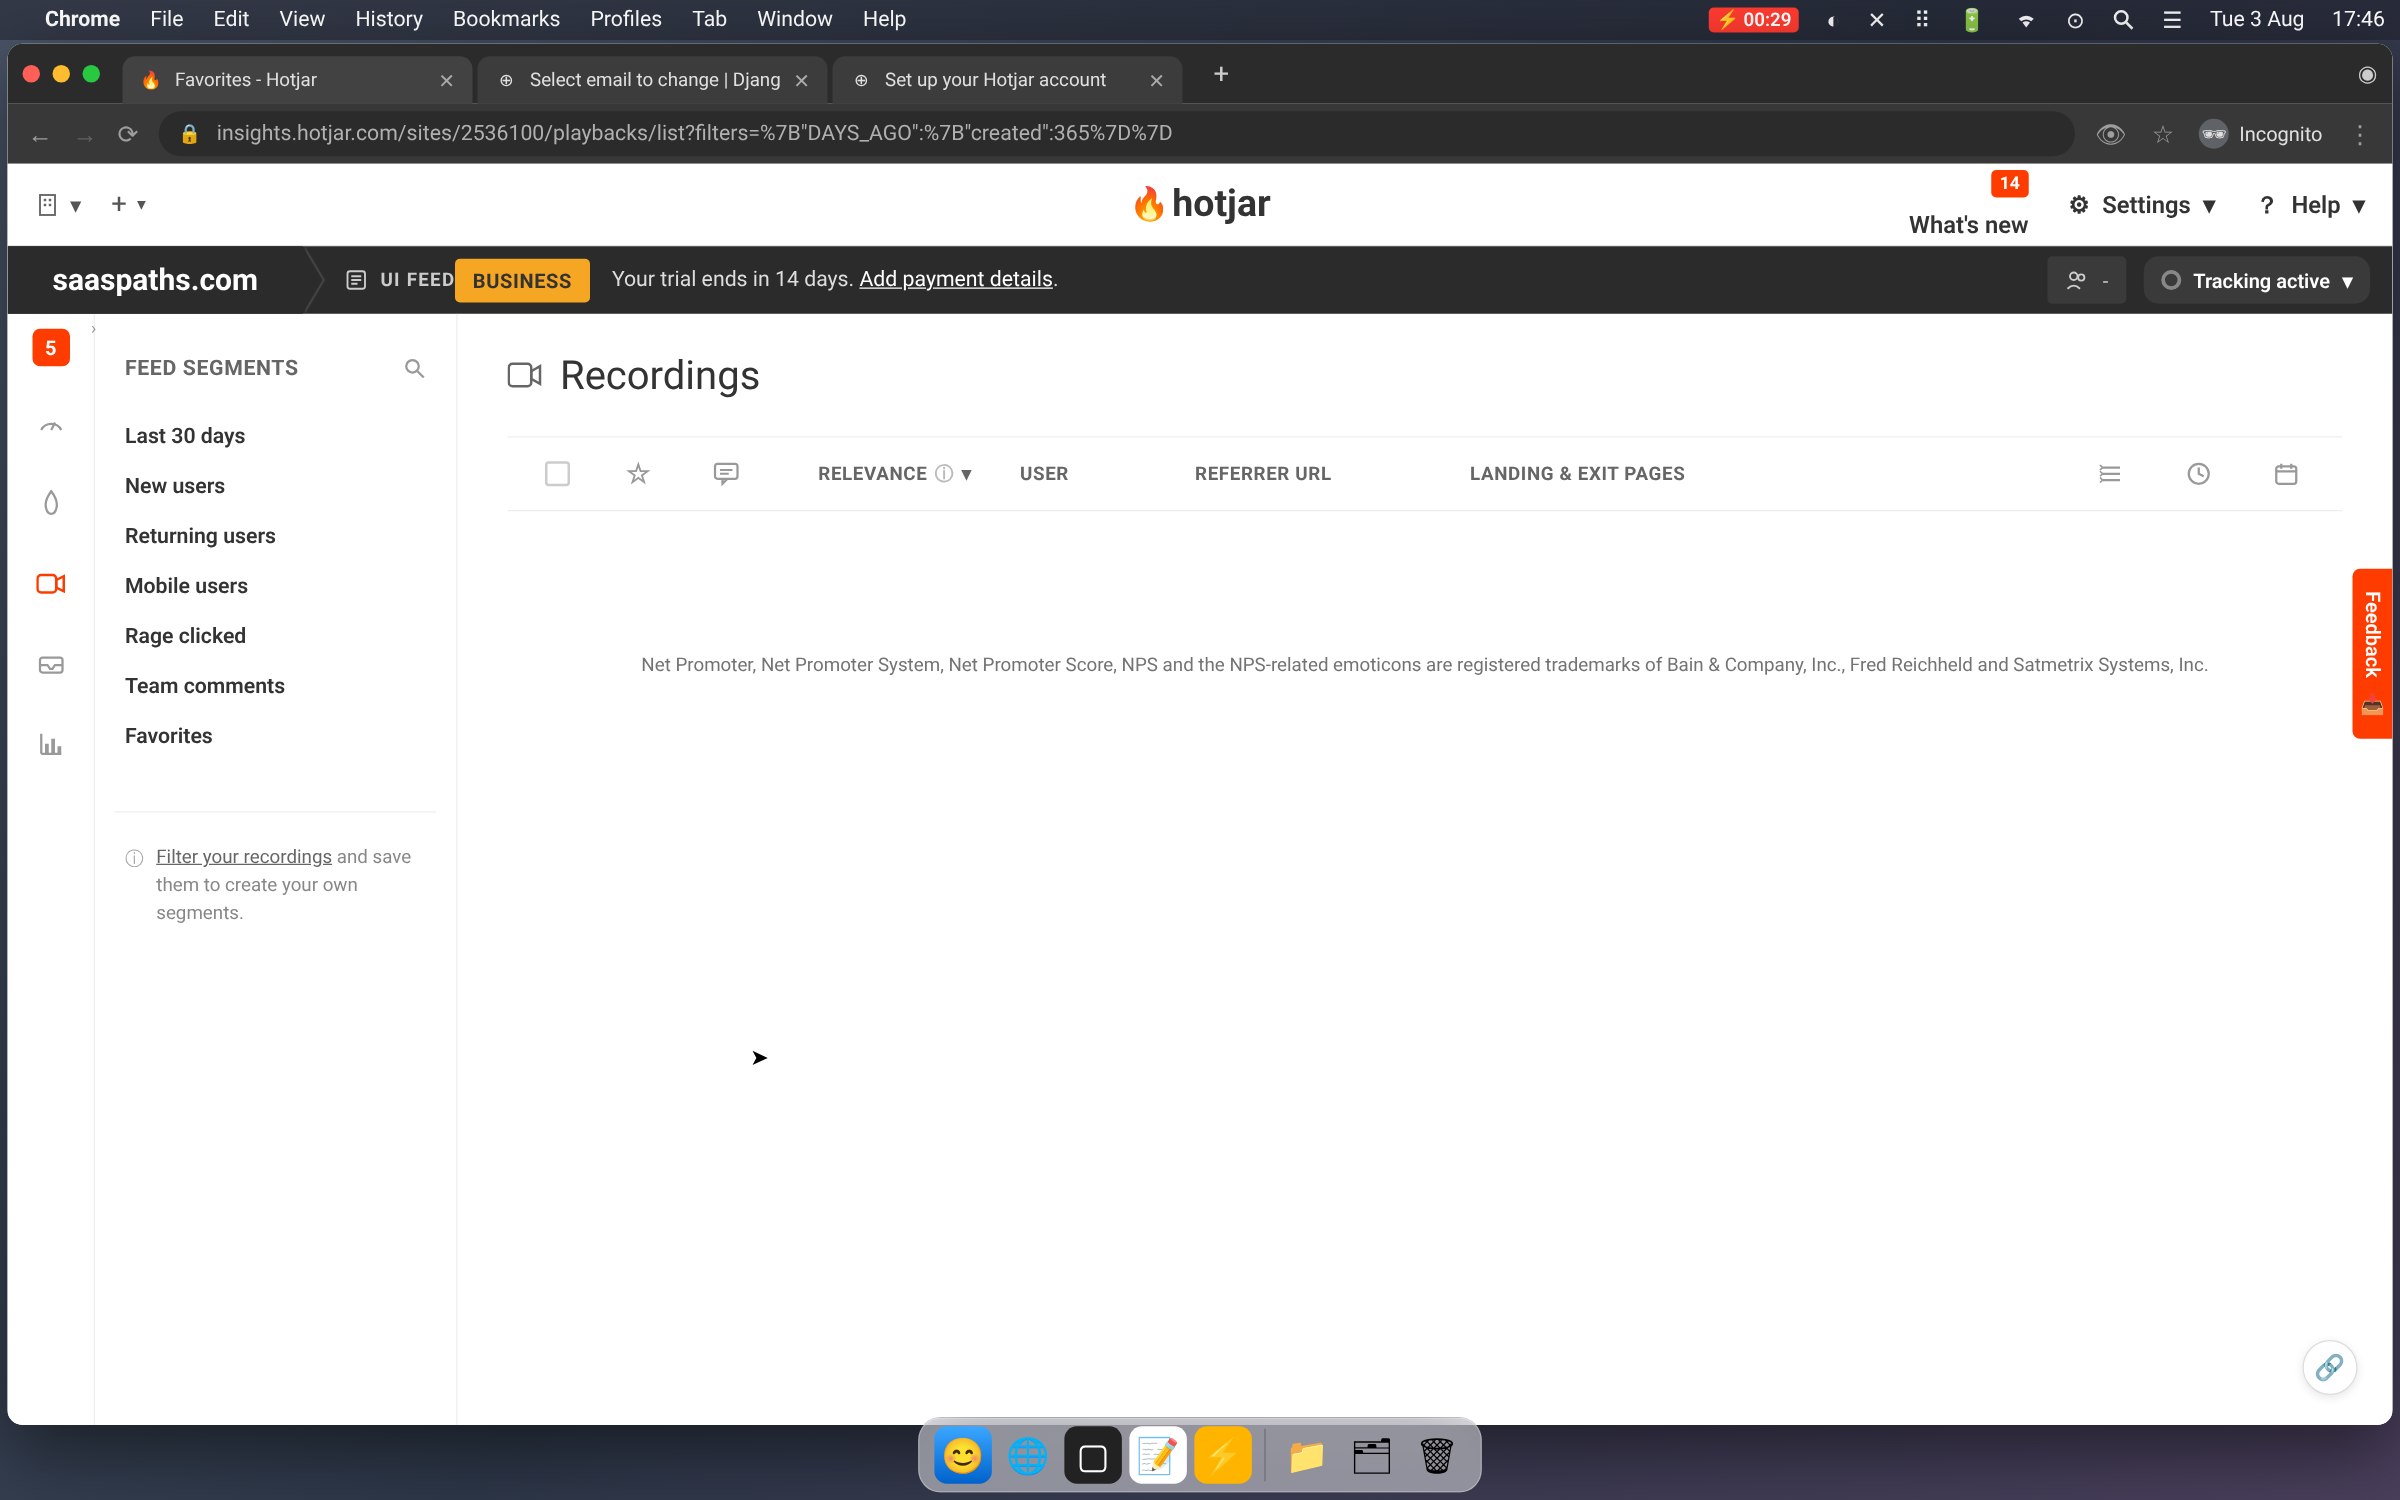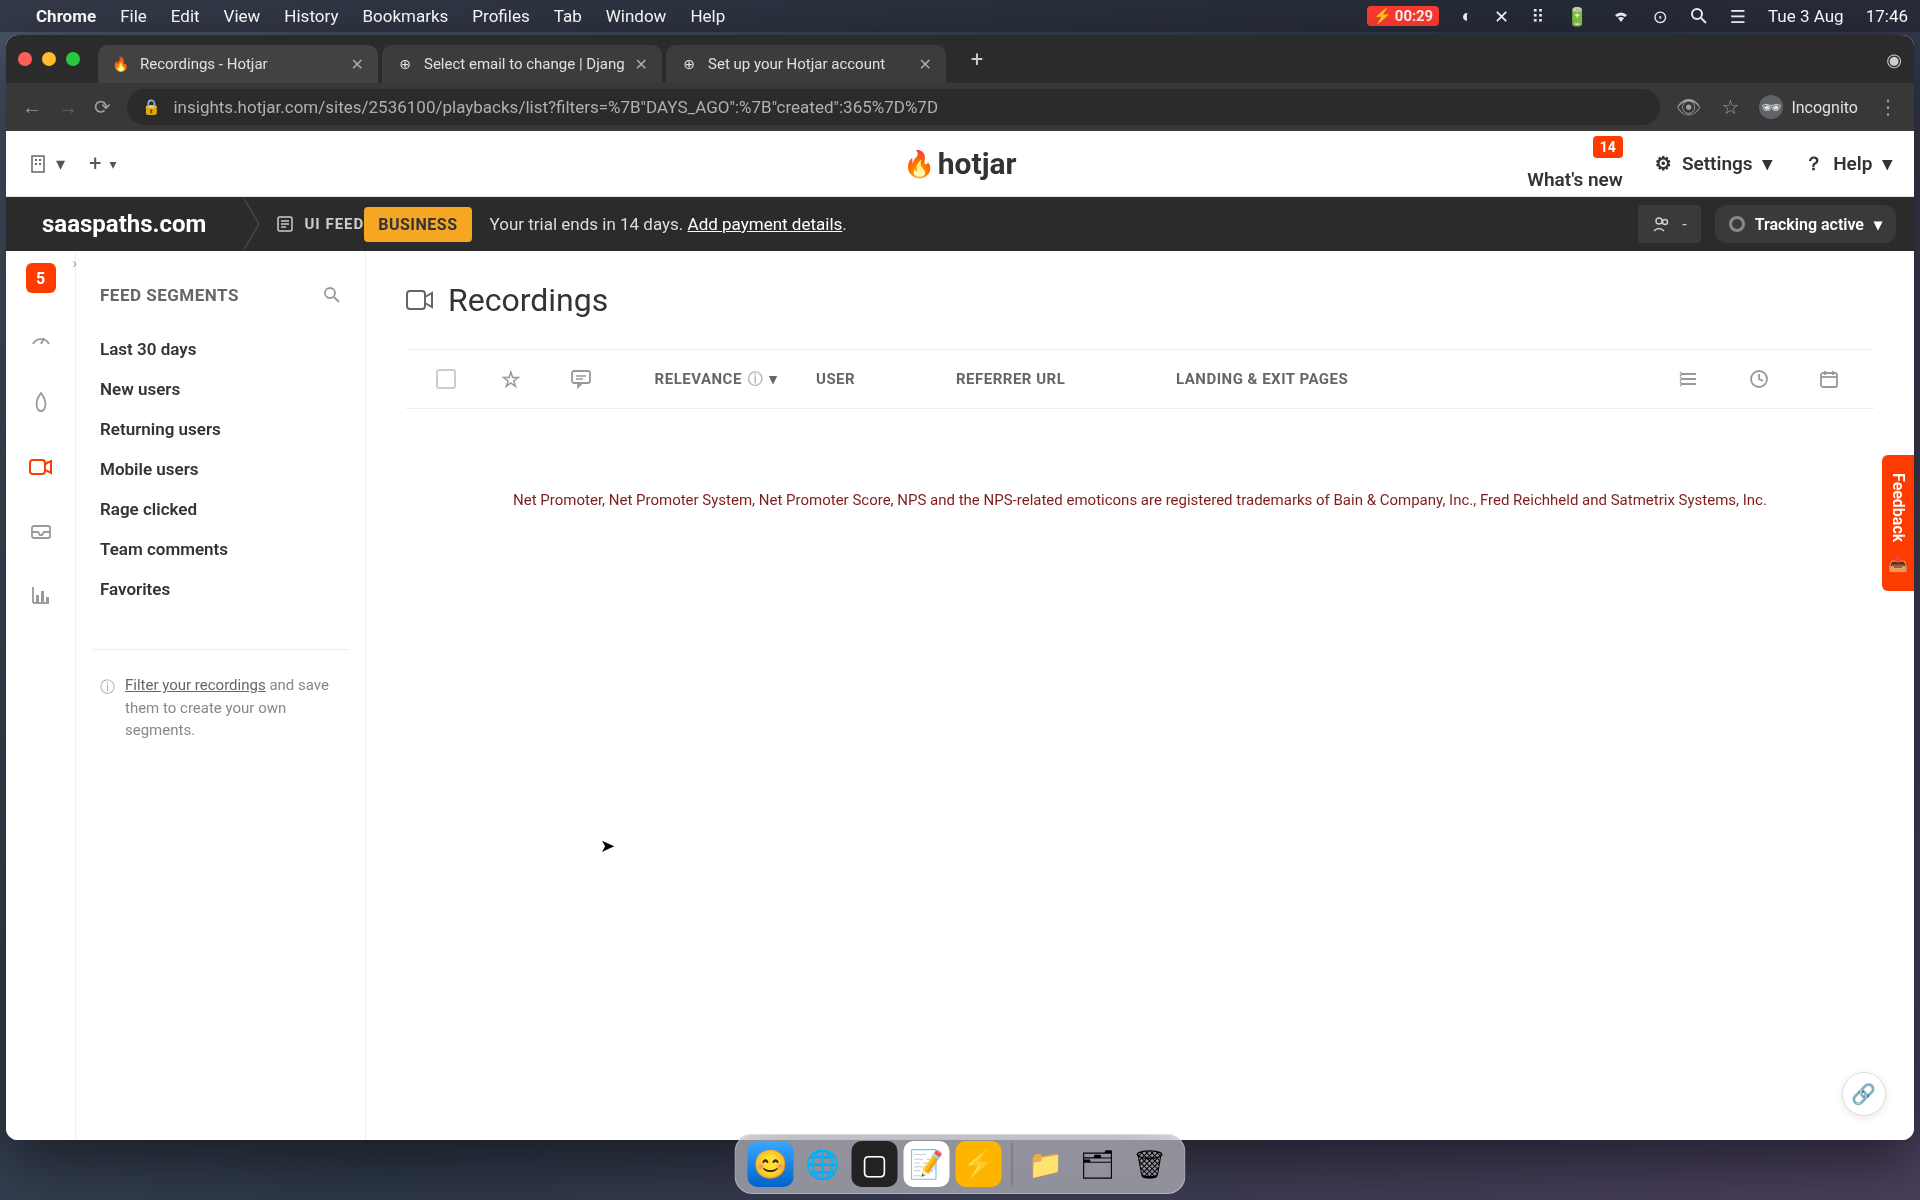--- a/index.html
+++ b/index.html
@@ -105,21 +105,21 @@
 .th-land { width: 320px; }
 .th-spacer { flex: 1; }
 .th-ico { width: 70px; display: flex; justify-content: center; font-size: 20px; color: #999; }
 
 .empty { text-align: center; margin-top: 100px; }
 .empty-icon { width: 40px; height: 40px; margin: 0 auto 30px; border: 5px solid #4caf50; border-radius: 50%; position: relative; }
 .empty-icon::after { content: ''; position: absolute; left: 10px; top: 4px; width: 10px; height: 18px; border-right: 5px solid #4caf50; border-bottom: 5px solid #4caf50; transform: rotate(40deg); }
 .empty h2 { font-size: 28px; font-weight: 700; color: #333; margin-bottom: 12px; }
 .empty p { font-size: 21px; color: #555; }
 
-.footer-note { text-align: center; color: #7f1d1d; font-size: 15px; line-height: 1.5; margin-top: 80px; }
+.footer-note { text-align: center; color: #737373; font-size: 15px; line-height: 1.5; margin-top: 112px; }
 
 .feedback-tab { position: absolute; right: 0; top: 420px; background: #ff3c00; color: #fff; writing-mode: vertical-rl; padding: 18px 6px; font-size: 16px; font-weight: 600; border-radius: 6px 0 0 6px; display: flex; align-items: center; gap: 12px; cursor: pointer; }
 .feedback-tab .inbox-ico { writing-mode: horizontal-tb; transform: rotate(0deg); }
 
 .fab { position: absolute; bottom: 24px; right: 28px; width: 44px; height: 44px; border: 1px solid #ddd; border-radius: 50%; background: #fff; display: flex; align-items: center; justify-content: center; color: #666; font-size: 20px; box-shadow: 0 2px 8px rgba(0,0,0,0.1); cursor: pointer; }
 
 
 .dock { position: absolute; bottom: 6px; left: 50%; transform: translateX(-50%); height: 60px; background: rgba(220,220,225,0.55); backdrop-filter: blur(30px); border-radius: 18px; display: flex; align-items: center; padding: 0 12px; gap: 6px; border: 1px solid rgba(255,255,255,0.3); }
 .dock-item { width: 46px; height: 46px; border-radius: 10px; display: flex; align-items: center; justify-content: center; font-size: 28px; }
 .dock-sep { width: 1px; height: 42px; background: rgba(0,0,0,0.25); margin: 0 4px; }
@@ -172,21 +172,21 @@
 <div class="browser">
 
   <div class="tabstrip">
     <div class="traffic">
       <span class="tl-r"></span>
       <span class="tl-y"></span>
       <span class="tl-g"></span>
     </div>
     <div class="tab active">
       <span class="favicon">🔥</span>
-      <span class="title">Recordings - Hotjar</span>
+      <span class="title">Favorites - Hotjar</span>
       <span class="close">✕</span>
     </div>
     <div class="tab">
       <span class="favicon">⊕</span>
       <span class="title">Select email to change | Djang</span>
       <span class="close">✕</span>
     </div>
     <div class="tab">
       <span class="favicon">⊕</span>
       <span class="title">Set up your Hotjar account</span>

